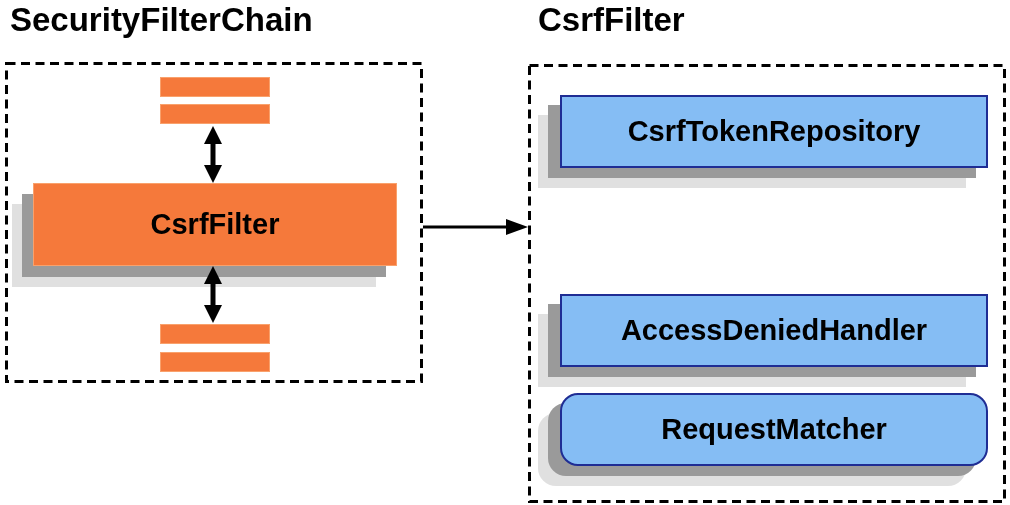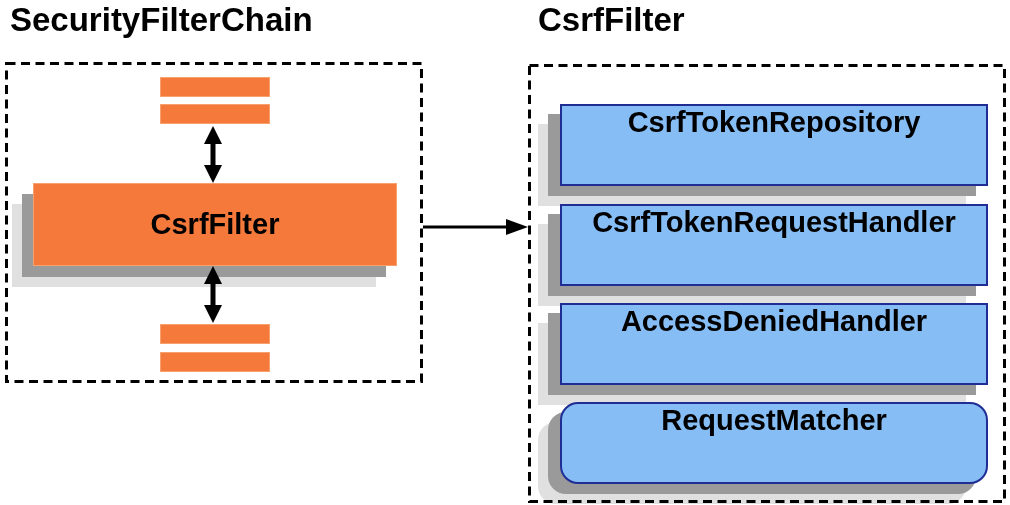--- a/index.html
+++ b/index.html
@@ -39,26 +39,26 @@
     box-sizing:border-box;
     box-shadow:-11px 11px 0 0 #9A9A9A, -21px 21px 0 0 #E0E0E0;
     display:flex;align-items:center;justify-content:center;
   }
   .filter-box .label{
     font-size:29px;font-weight:bold;color:#000000;
   }
   
   .comp-box{
     position:absolute;
-    left:560px;width:428px;height:82px;
+    left:560px;width:428px;height:73px;
     background:#85BDF4;
     border:2px solid #1F2D94;
     box-sizing:border-box;
     box-shadow:-12px 10px 0 0 #9A9A9A, -22px 20px 0 0 #E0E0E0;
-    display:flex;justify-content:center;margin-top:9px;
+    display:flex;align-items:center;justify-content:center;
   }
   .comp-box .label{
     font-size:29px;font-weight:bold;color:#000000;
   }
   .comp-1{top:95px;}
   .comp-2{top:195px;}
   .comp-3{top:294px;}
   .comp-4{top:393px;border-radius:18px;}
 
   svg.overlay{
@@ -80,23 +80,20 @@
   <div class="filter-box">
     <span class="label">CsrfFilter</span>
   </div>
 
   <div class="ph-bar" style="top:324px;"></div>
   <div class="ph-bar" style="top:352px;"></div>
 
   <div class="comp-box comp-1">
     <span class="label">CsrfTokenRepository</span>
   </div>
-  <div class="comp-box comp-2">
-    <span class="label">CsrfTokenRequestHandler</span>
-  </div>
   <div class="comp-box comp-3">
     <span class="label">AccessDeniedHandler</span>
   </div>
   <div class="comp-box comp-4">
     <span class="label">RequestMatcher</span>
   </div>
 
   <svg class="overlay" width="1010" height="505" viewBox="0 0 1010 505">
 
     <rect x="6.5" y="63.5" width="415" height="318" fill="none" stroke="#000000" stroke-width="3" stroke-dasharray="9 5.5"></rect>

